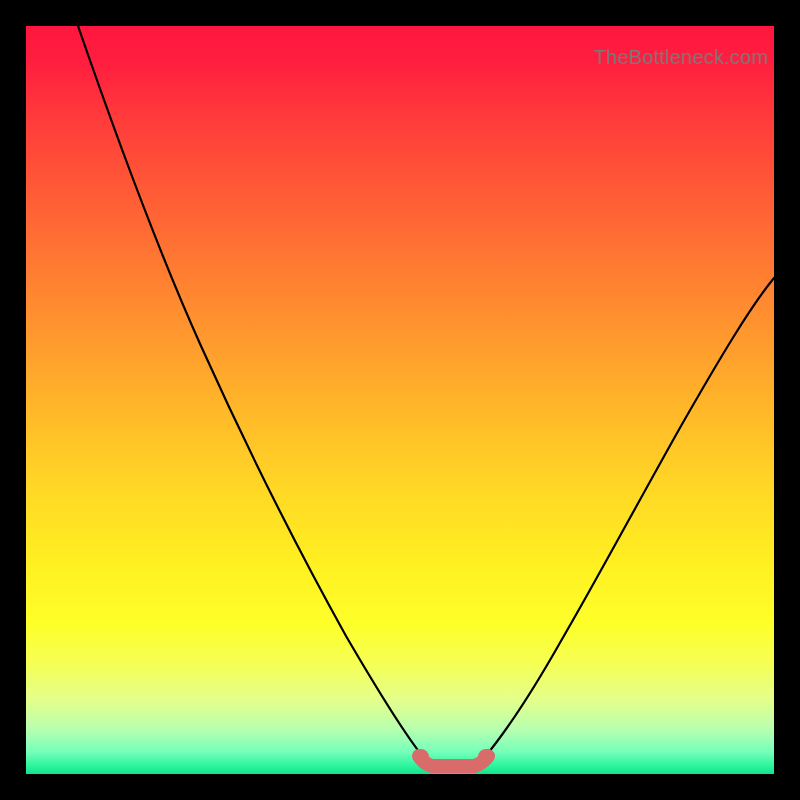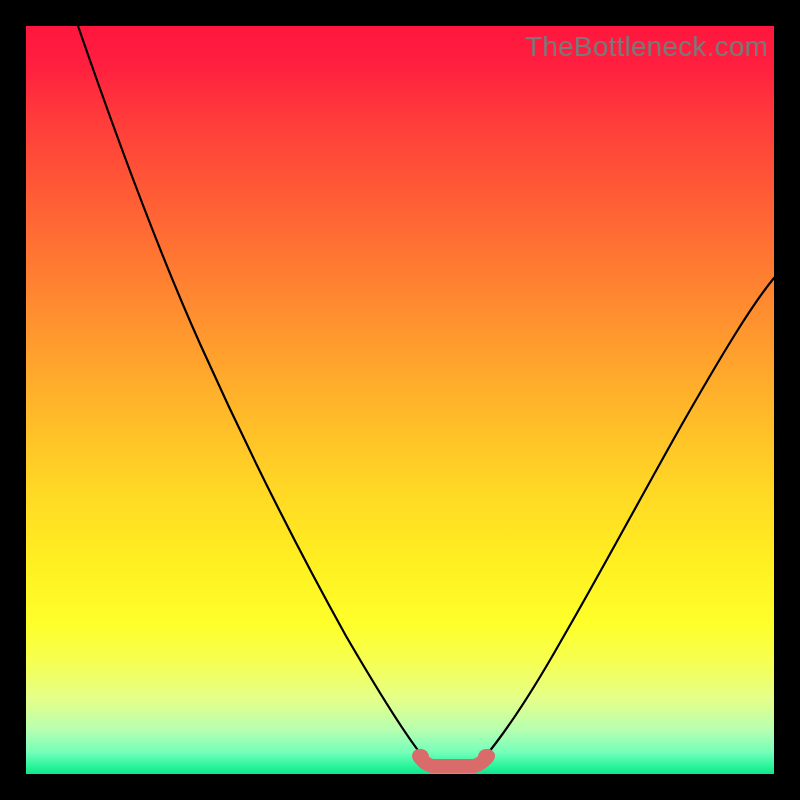--- a/index.html
+++ b/index.html
@@ -30,24 +30,24 @@
       #f6ff52 85%,
       #e4ff8a 90%,
       #b8ffb0 94%,
       #77ffba 97%,
       #28f59b 99%,
       #12e38d 100%
     );
   }
   .watermark {
     position: absolute;
-    top: 5px;
+    top: 20px;
     right: 6px;
     font-family: Arial, Helvetica, sans-serif;
-    font-size: 28px;
+    font-size: 20px;
     font-weight: 500;
     color: #7a7a7a;
     letter-spacing: 0.2px;
     margin-left: 24px;
   }
   svg.curves {
     position: absolute;
     left: 0; top: 0;
     width: 748px; height: 748px;
   }

